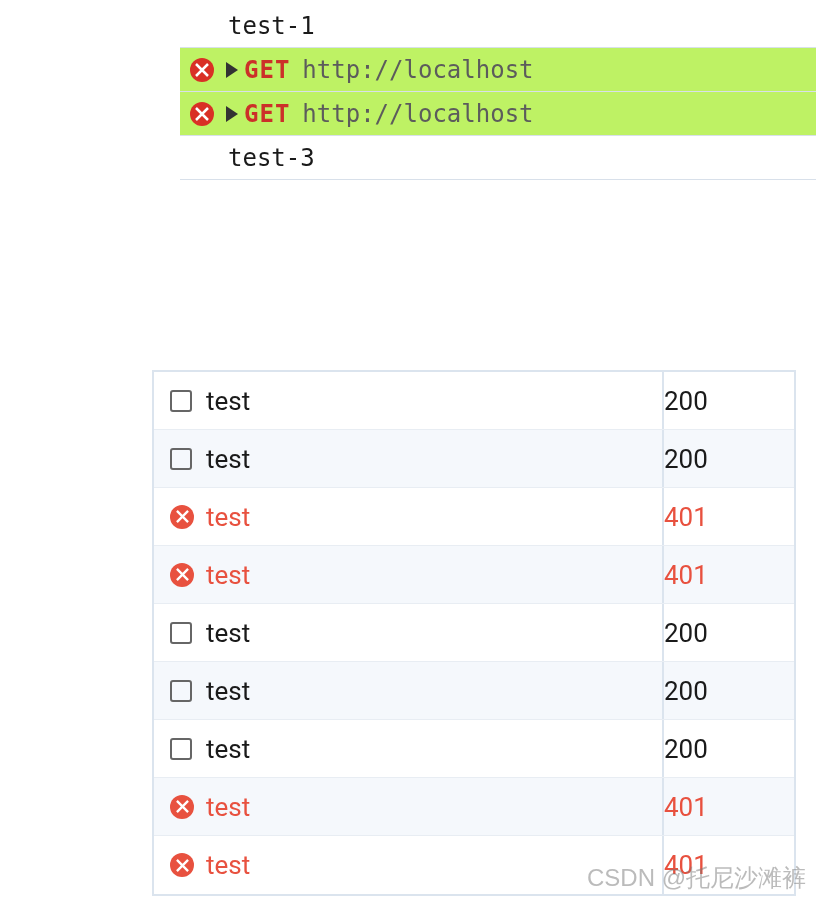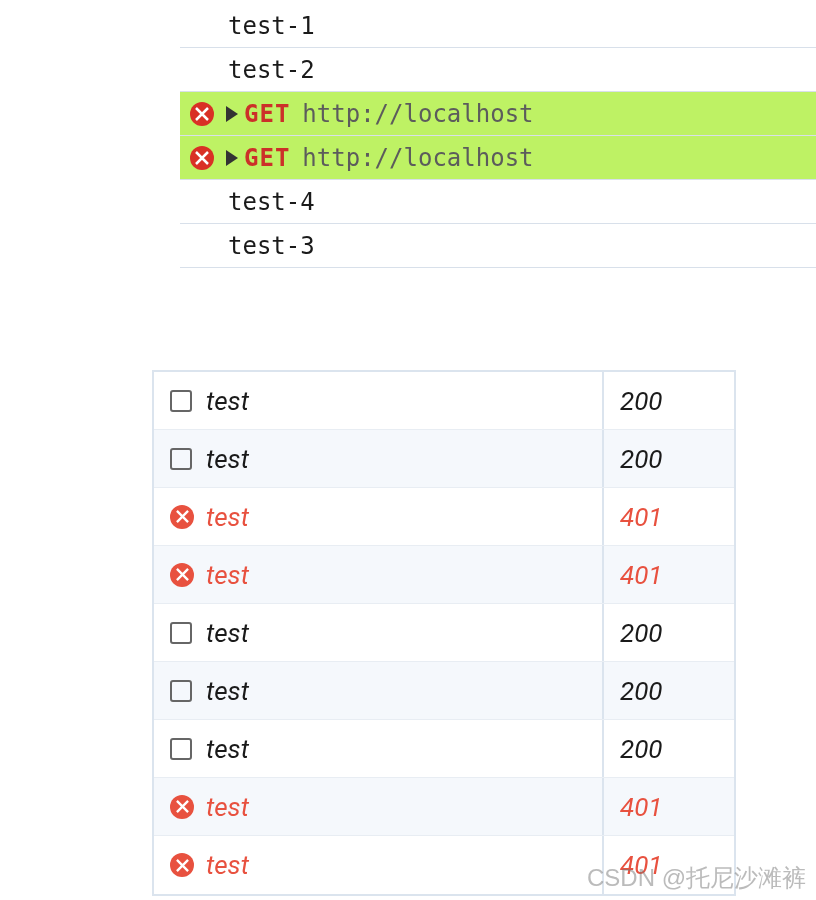--- a/index.html
+++ b/index.html
@@ -69,47 +69,45 @@
       letter-spacing: 1px;
     }
     .url {
       color: #5c5c5c;
       font-weight: 500;
     }
     .network-table {
       position: absolute;
       top: 370px;
       left: 152px;
-      width: 584px;
+      width: 644px;
       border: 2px solid #dbe4ee;
       background: #fff;
       font-family: -apple-system, BlinkMacSystemFont, "Segoe UI", Roboto, sans-serif;
       font-size: 26px;
-      font-style: italic;
     }
     .net-row {
       display: flex;
       align-items: center;
       height: 58px;
       border-bottom: 1px solid #e8edf3;
     }
     .net-row.alt {
       background: #f5f8fc;
     }
     .net-name-cell {
       flex: 1;
       display: flex;
       align-items: center;
       padding-left: 16px;
       border-right: 2px solid #dbe4ee;
       height: 100%;
     }
     .net-status-cell {
       width: 130px;
-      padding-left: 16px;
       height: 100%;
       display: flex;
       align-items: center;
     }
     .net-row.err {
       color: #e8513f;
     }
     .net-row:not(.err) {
       color: #1a1a1a;
     }
@@ -145,23 +143,20 @@
       font-size: 24px;
       color: rgba(120,120,120,0.5);
     }
   </style>
 </head>
 <body>
 
 <div class="console">
   <div class="log-row plain">
     <span>test-1</span>
-  </div>
-  <div class="log-row plain">
-    <span>test-2</span>
   </div>
   <div class="log-row error">
     <span class="error-icon">
       <svg viewBox="0 0 14 14">
           <path d="M13 1L1 13M1 1l12 12" stroke="#fff" stroke-width="2.5" fill="none"></path>
         </svg>
     </span>
     <span class="triangle"></span>
     <span class="method">GET</span>
     <span class="url">http://localhost</span>
@@ -170,23 +165,20 @@
     <span class="error-icon">
       <svg viewBox="0 0 14 14">
           <path d="M13 1L1 13M1 1l12 12" stroke="#fff" stroke-width="2.5" fill="none"></path>
         </svg>
     </span>
     <span class="triangle"></span>
     <span class="method">GET</span>
     <span class="url">http://localhost</span>
   </div>
   <div class="log-row plain">
-    <span>test-4</span>
-  </div>
-  <div class="log-row plain">
     <span>test-3</span>
   </div>
 </div>
 
 <div class="network-table">
   <div class="net-row">
     <div class="net-name-cell">
       <span class="box-icon"></span>
       <span>test</span>
     </div>

